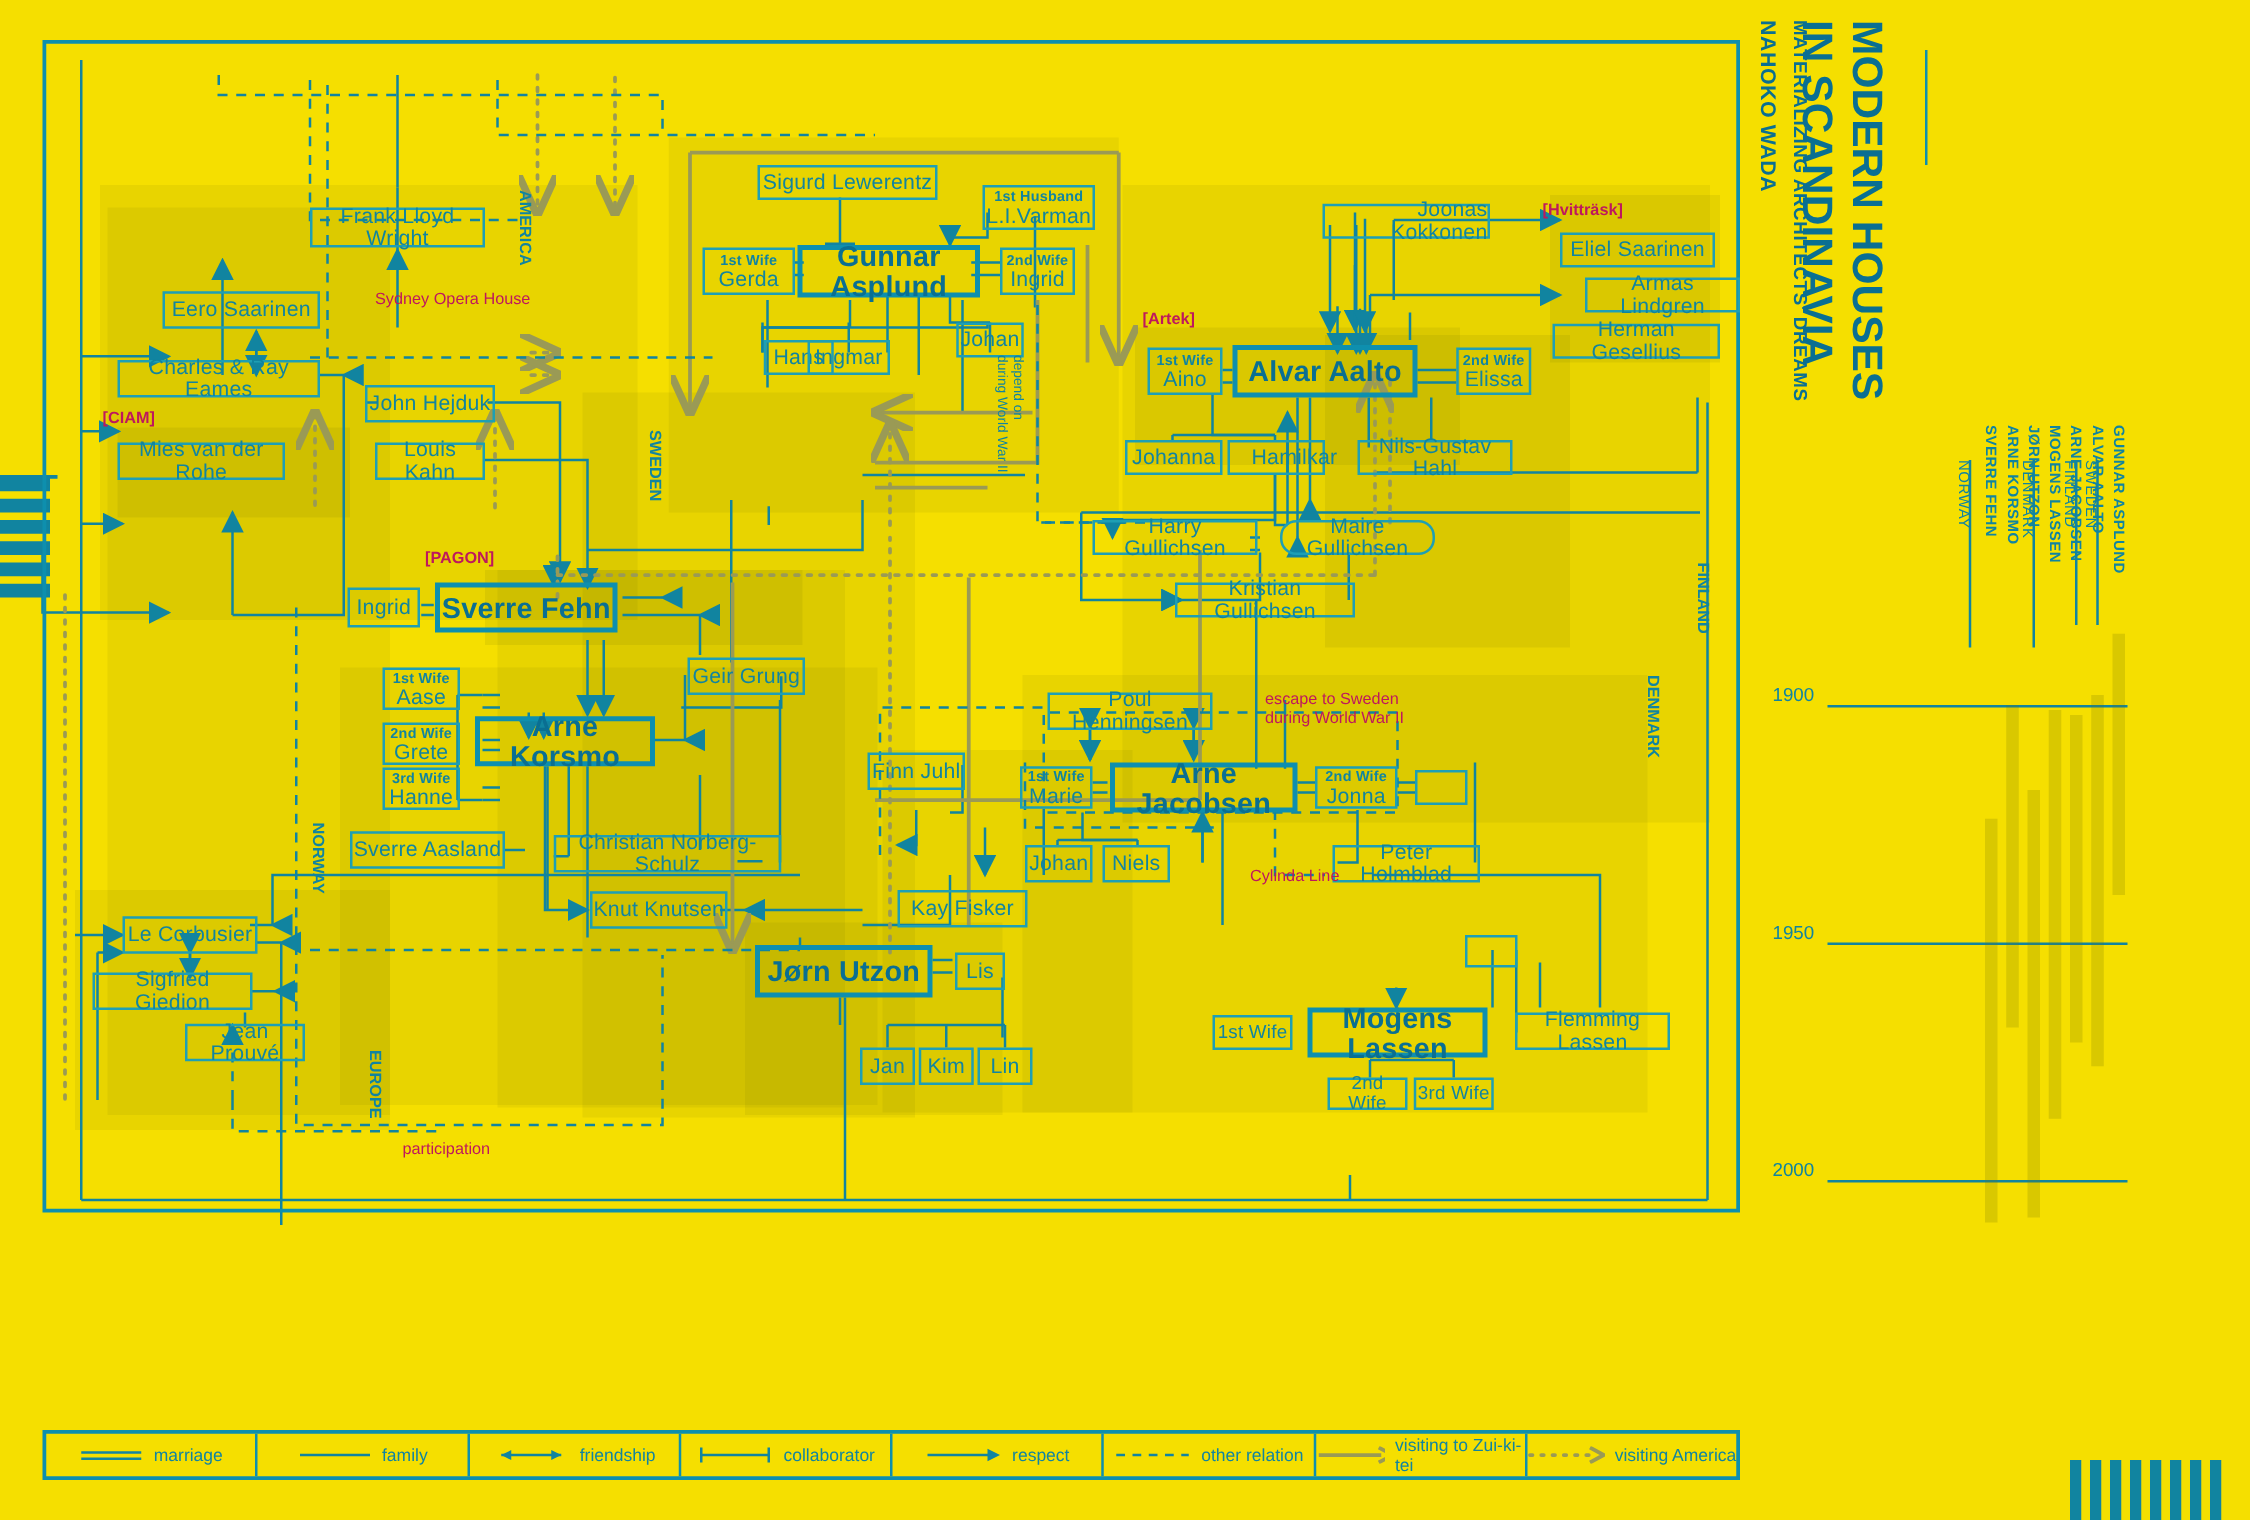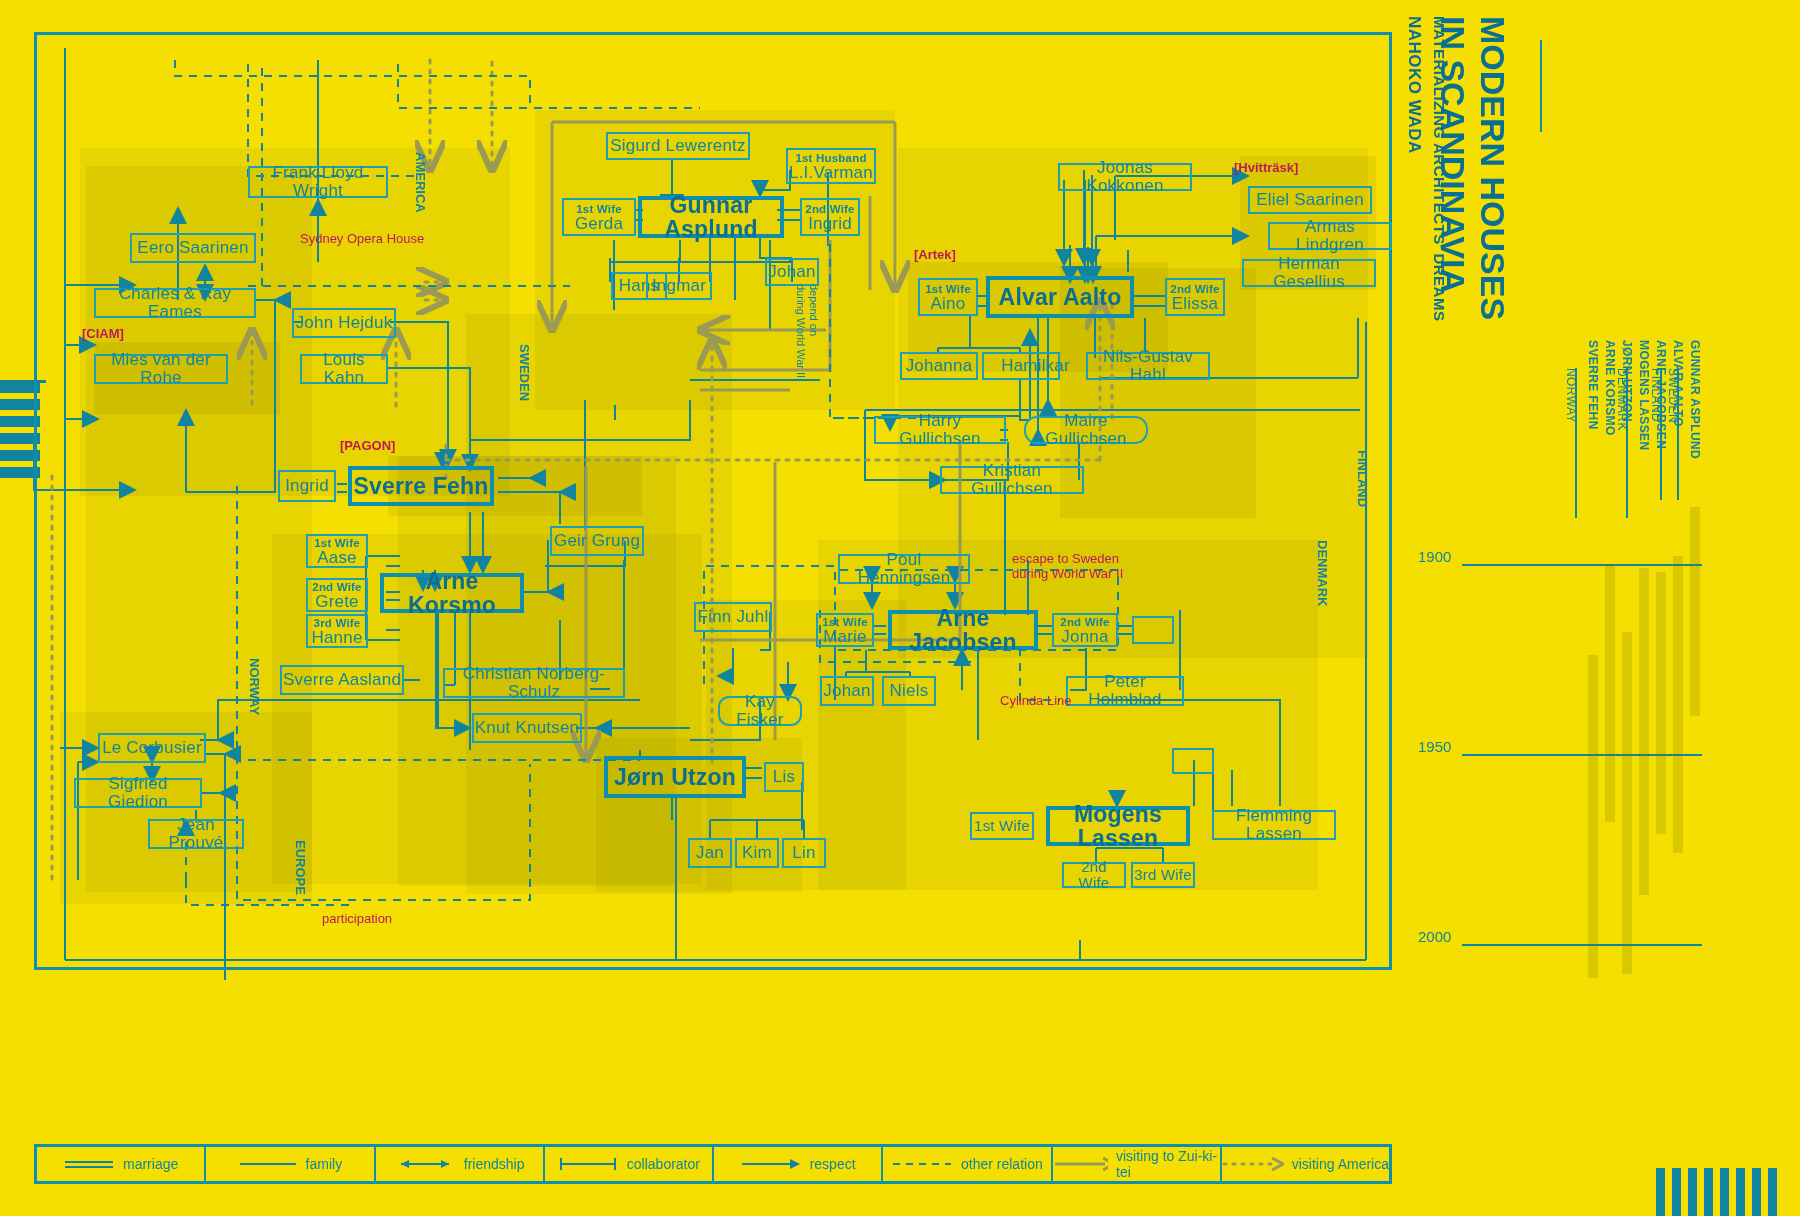--- a/index.html
+++ b/index.html
@@ -344,21 +344,21 @@
     <span>L.I.Varman</span>
   </div>
   <div class="node" style="left:611px;top:272px;width:56px;height:28px;">Hans</div>
   <div class="node" style="left:646px;top:272px;width:66px;height:28px;">Ingmar</div>
   <div class="node" style="left:765px;top:258px;width:54px;height:28px;">Johan</div>
   <div class="vtxt" style="left:820px;top:284px;transform:rotate(90deg);font-weight:normal;font-size:11px;line-height:1.2;">depend on<br>during World War II</div>
 
   <div class="vtxt" style="left:1370px;top:450px;transform:rotate(90deg);">FINLAND</div>
   <div class="txt b" style="left:914px;top:247px;">[Artek]</div>
   <div class="txt b" style="left:1234px;top:160px;">[Hvitträsk]</div>
-  <div class="node" style="left:1058px;top:163px;width:134px;height:28px;">Joonas Kokkonen</div>
+  <div class="node" style="left:1058px;top:163px;width:134px;height:28px;text-align:right;">Joonas Kokkonen</div>
   <div class="node" style="left:1248px;top:186px;width:124px;height:28px;">Eliel Saarinen</div>
   <div class="node" style="left:1248px;top:222px;width:124px;height:28px;margin-left:20px;">Armas Lindgren</div>
   <div class="node" style="left:1242px;top:259px;width:134px;height:28px;">Herman Gesellius</div>
   <div class="node major" style="left:986px;top:276px;width:148px;height:42px;">Alvar Aalto</div>
   <div class="node two" style="left:918px;top:278px;width:60px;height:38px;">
     <span class="lbl">1st Wife</span>
     <span>Aino</span>
   </div>
   <div class="node two" style="left:1165px;top:278px;width:60px;height:38px;">
     <span class="lbl">2nd Wife</span>
@@ -401,21 +401,21 @@
     <span class="lbl">1st Wife</span>
     <span>Marie</span>
   </div>
   <div class="node two" style="left:1052px;top:613px;width:66px;height:34px;">
     <span class="lbl">2nd Wife</span>
     <span>Jonna</span>
   </div>
   <div class="node" style="left:1132px;top:616px;width:42px;height:28px;"></div>
   <div class="node" style="left:820px;top:676px;width:54px;height:30px;">Johan</div>
   <div class="node" style="left:882px;top:676px;width:54px;height:30px;">Niels</div>
-  <div class="node" style="left:718px;top:696px;width:84px;height:30px;border-radius:11px;">Kay Fisker</div>
+  <div class="node" style="left:718px;top:712px;width:104px;height:30px;">Kay Fisker</div>
   <div class="node" style="left:1066px;top:676px;width:118px;height:30px;">Peter Holmblad</div>
   <div class="txt" style="left:1012px;top:551px;">escape to Sweden</div>
   <div class="txt" style="left:1012px;top:566px;">during World War II</div>
   <div class="txt" style="left:1000px;top:693px;">Cylinda Line</div>
 
   <div class="vtxt" style="left:308px;top:840px;transform:rotate(90deg);">EUROPE</div>
   <div class="node" style="left:98px;top:733px;width:108px;height:30px;">Le Corbusier</div>
   <div class="node" style="left:74px;top:778px;width:128px;height:30px;">Sigfried Giedion</div>
   <div class="node" style="left:148px;top:819px;width:96px;height:30px;">Jean Prouvé</div>
   <div class="txt" style="left:322px;top:911px;">participation</div>

